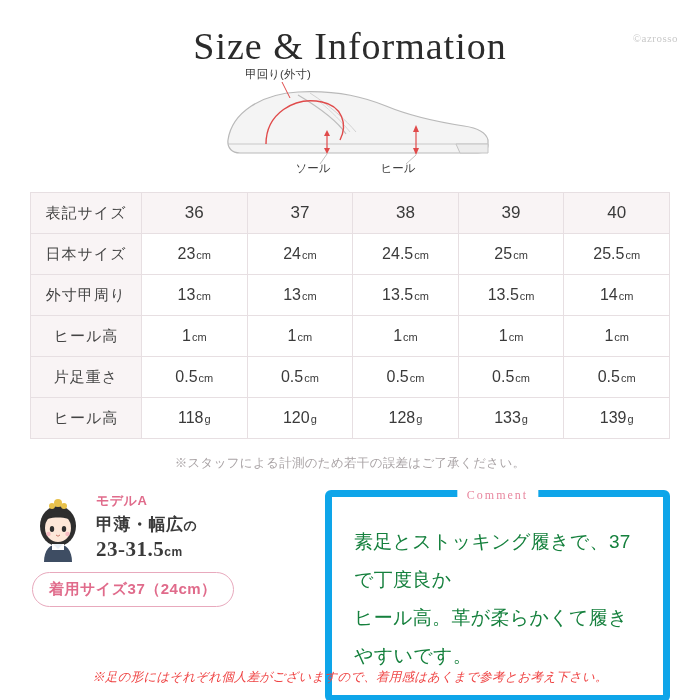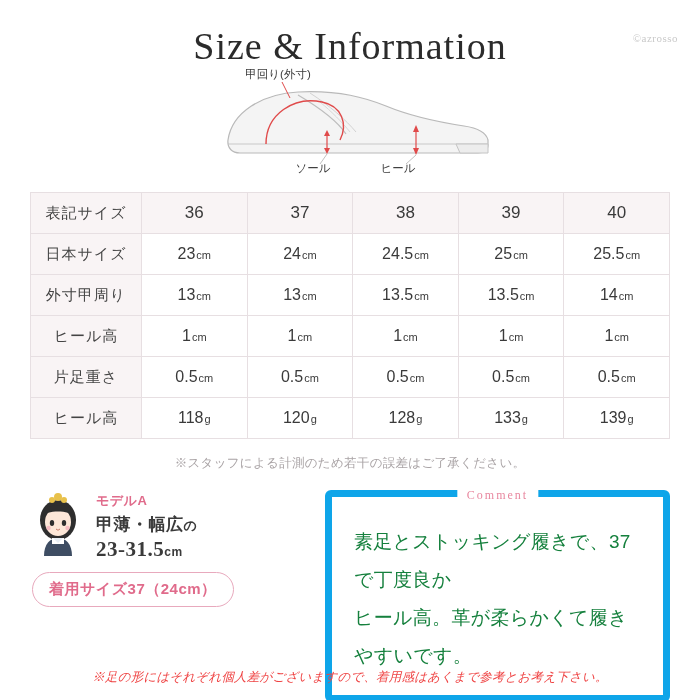--- a/index.html
+++ b/index.html
@@ -99,21 +99,21 @@
     margin: 18px auto 0 auto;
   }
   .model-left {
     width: 275px;
     display: flex;
     flex-direction: column;
     align-items: flex-start;
   }
   .model-top {
     display: flex;
-    align-items: flex-start;
+    align-items: flex-end;
   }
   .avatar {
     width: 56px;
     height: 66px;
     position: relative;
     flex: 0 0 auto;
     margin-right: 10px;
   }
   .model-text {
     padding-top: 2px;

